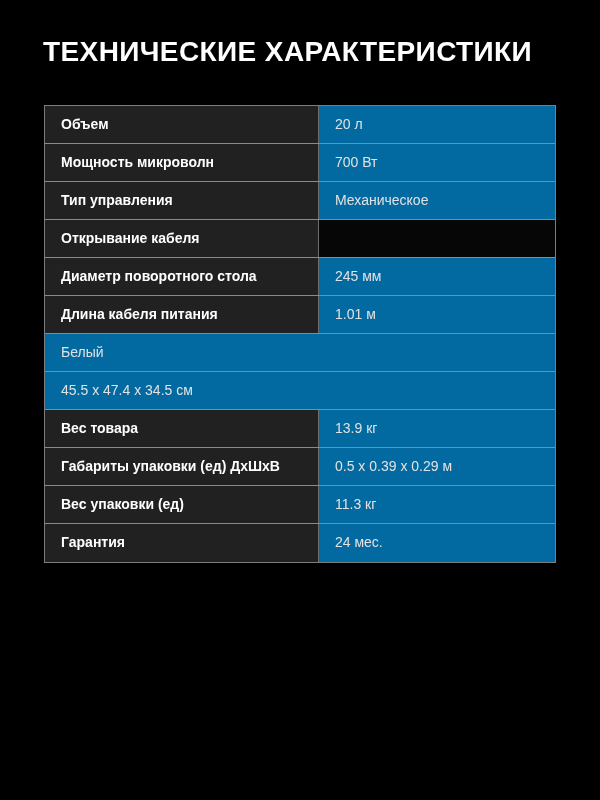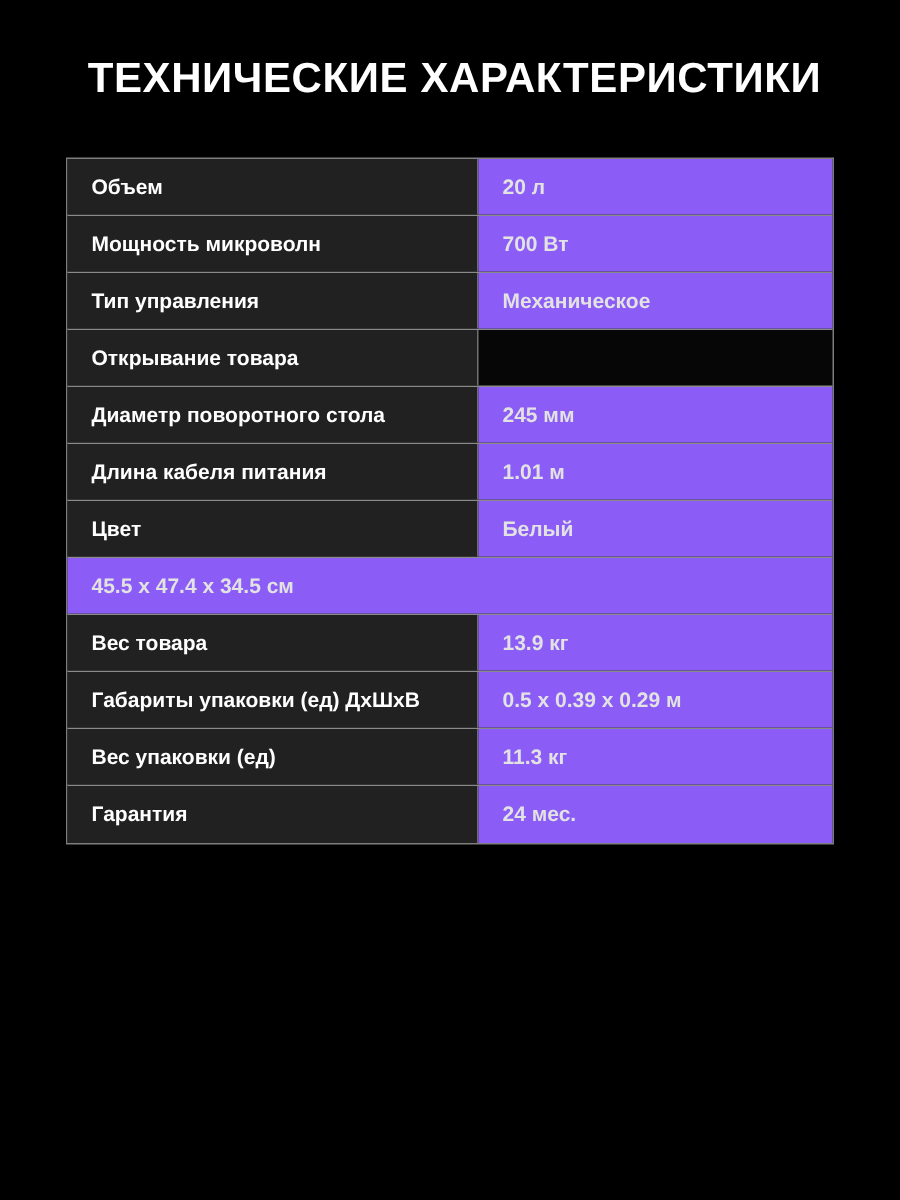--- a/index.html
+++ b/index.html
@@ -1,15 +1,15 @@
 <!DOCTYPE html>
 <html><head>
 <meta charset="utf-8">
 <style>
-  * { margin: 0; padding: 0; box-sizing: border-box; text-align: center; }
+  * { margin: 0; padding: 0; box-sizing: border-box; }
   html, body { background: #000; }
   body {
     width: 600px; height: 800px;
     font-family: "Liberation Sans", sans-serif;
     overflow: hidden;
   }
   .page {
     width: 600px; height: 800px;
     background: #000000;
     position: relative;
@@ -48,23 +48,23 @@
   .spec-label {
     width: 274px;
     flex: 0 0 274px;
     background: #212121;
     border-right: 1px solid #6e6e6e;
     color: #ffffff;
     font-weight: bold;
   }
   .spec-value {
     flex: 1;
-    background: #8b5cf6;
+    background: #0369a1;
     color: #e2e2e2;
-    font-weight: bold;
+    font-weight: normal;
   }
 </style>
 </head>
 <body>
 
 <div class="page">
 
   <div class="page-title">ТЕХНИЧЕСКИЕ ХАРАКТЕРИСТИКИ</div>
 
   <div class="spec-table">
@@ -78,35 +78,34 @@
       <div class="spec-cell spec-label">Мощность микроволн</div>
       <div class="spec-cell spec-value">700 Вт</div>
     </div>
 
     <div class="spec-row">
       <div class="spec-cell spec-label">Тип управления</div>
       <div class="spec-cell spec-value">Механическое</div>
     </div>
 
     <div class="spec-row">
-      <div class="spec-cell spec-label">Открывание товара</div>
+      <div class="spec-cell spec-label">Открывание кабеля</div>
     </div>
 
     <div class="spec-row">
       <div class="spec-cell spec-label">Диаметр поворотного стола</div>
       <div class="spec-cell spec-value">245 мм</div>
     </div>
 
     <div class="spec-row">
       <div class="spec-cell spec-label">Длина кабеля питания</div>
       <div class="spec-cell spec-value">1.01 м</div>
     </div>
 
     <div class="spec-row">
-      <div class="spec-cell spec-label">Цвет</div>
       <div class="spec-cell spec-value">Белый</div>
     </div>
 
     <div class="spec-row">
       <div class="spec-cell spec-value">45.5 x 47.4 x 34.5 см</div>
     </div>
 
     <div class="spec-row">
       <div class="spec-cell spec-label">Вес товара</div>
       <div class="spec-cell spec-value">13.9 кг</div>

